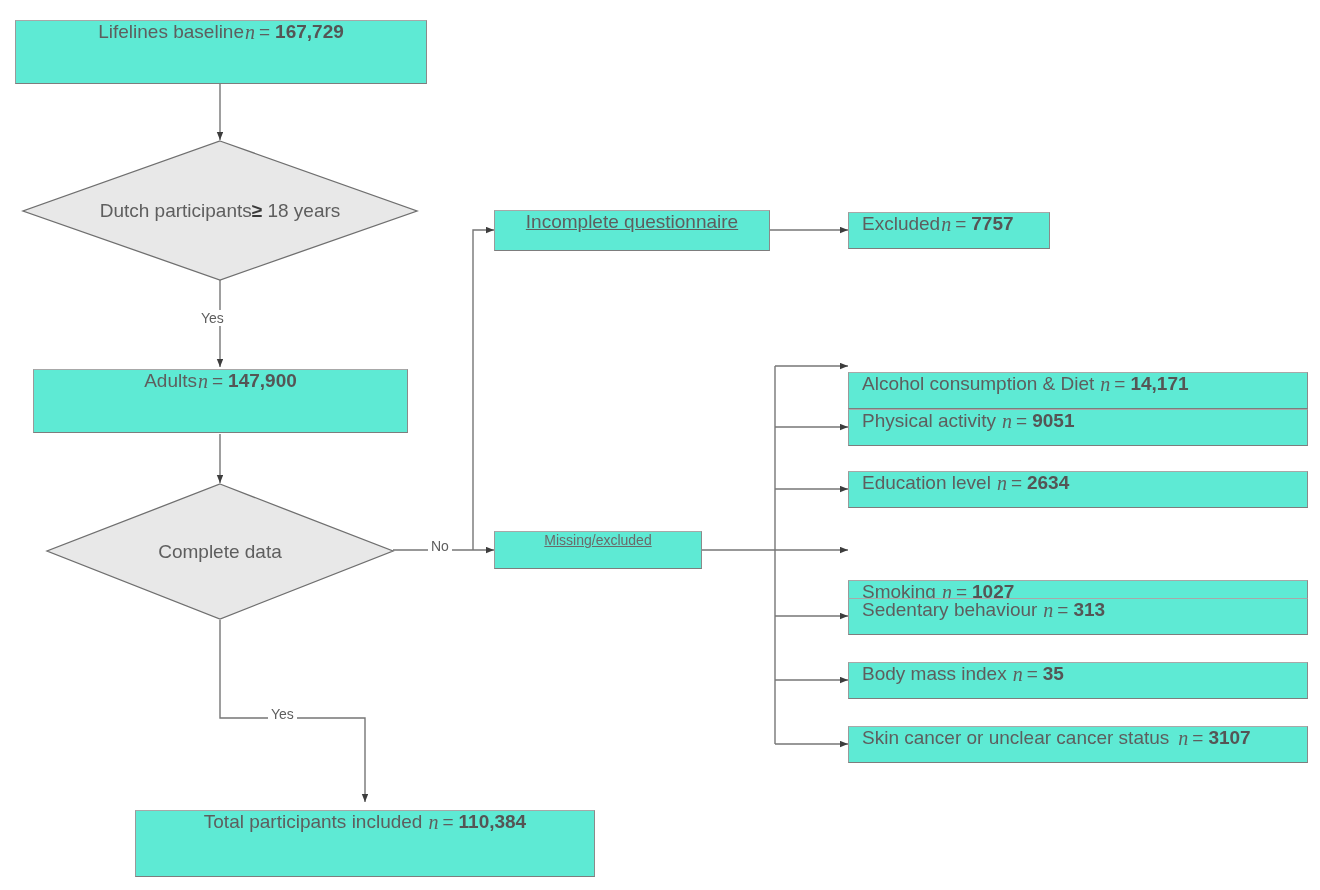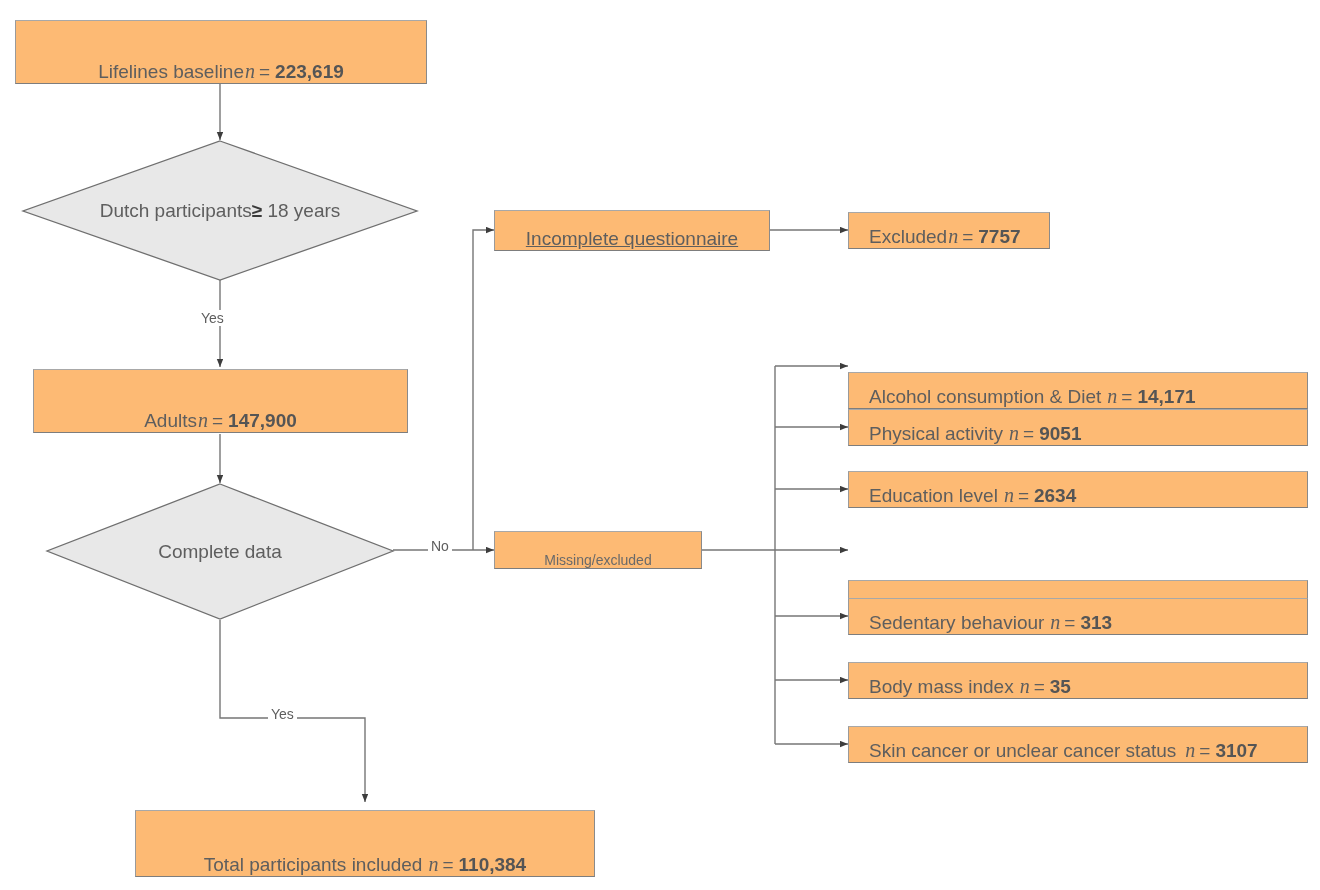--- a/index.html
+++ b/index.html
@@ -19,33 +19,33 @@
     position: absolute;
     left: 0;
     top: 0;
     width: 1320px;
     height: 890px;
     pointer-events: none;
   }
   .node {
     position: absolute;
     box-sizing: border-box;
-    background: #fdba74;
+    background: #5eead4;
     border: 1px solid #9a9a9a;
     border-top-color: #a8a8a8;
     border-bottom-color: #7d7d7d;
     border-right-color: #8a8a8a;
     display: flex;
-    align-items: flex-end;
+    align-items: flex-start;
     color: #5e5e5e;
     font-size: 19px;
     white-space: nowrap;
   }
   .node.centered { justify-content: center; }
-  .node.lefty { justify-content: flex-start; padding-left: 20px; }
+  .node.lefty { justify-content: flex-start; padding-left: 13px; }
   .node em {
     font-style: italic;
     font-family: "Liberation Serif", serif;
     font-size: 20px;
     padding: 0 1px;
   }
   .node b {
     font-weight: bold;
     color: #555555;
   }
@@ -73,20 +73,21 @@
     position: absolute;
     color: #5e5e5e;
     font-size: 14px;
     background: #ffffff;
     padding: 0 3px;
     white-space: nowrap;
   }
   .small-node {
     font-size: 14px;
     color: #6a6a6a;
+    text-decoration: underline;
   }
 </style>
 </head>
 <body>
 
 <div id="canvas">
 
   <svg class="wires" viewBox="0 0 1320 890">
     <defs>
       <marker id="arrow" markerWidth="9" markerHeight="9" refX="8" refY="3.2" orient="auto" markerUnits="userSpaceOnUse">
@@ -130,21 +131,21 @@
     <g fill="#e8e8e8" stroke="#6f6f6f" stroke-width="1.3">
       <polygon points="220,141 417,211 220,280 23,211"></polygon>
       <polygon points="220,484 393,551 220,619 47,551"></polygon>
     </g>
   </svg>
 
   <div class="node centered" style="left:15px; top:20px; width:412px; height:64px;">
     <span>Lifelines baseline</span>
     <em>n</em>
     <span style="padding:0 5px 0 3px;">=</span>
-    <b>223,619</b>
+    <b>167,729</b>
   </div>
 
   <div class="diamond-wrap" style="left:23px; top:141px; width:394px; height:140px;">
     <div class="diamond-label">
       <span>Dutch participants</span>
       <span>
         <span class="ge">≥</span>
         <span>18 years</span>
       </span>
     </div>

